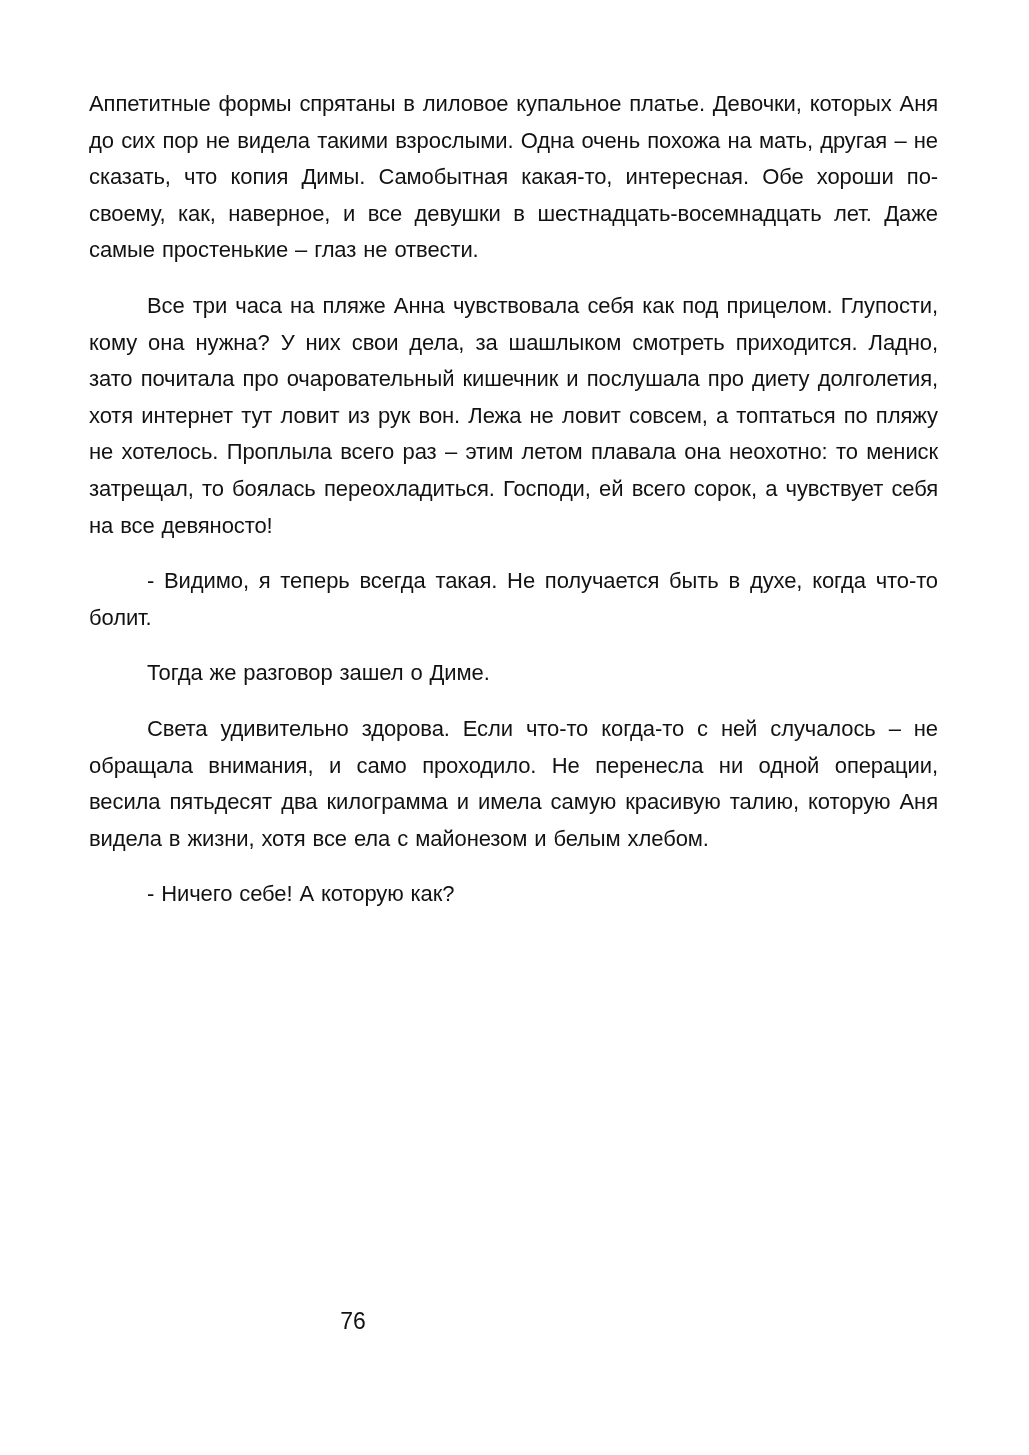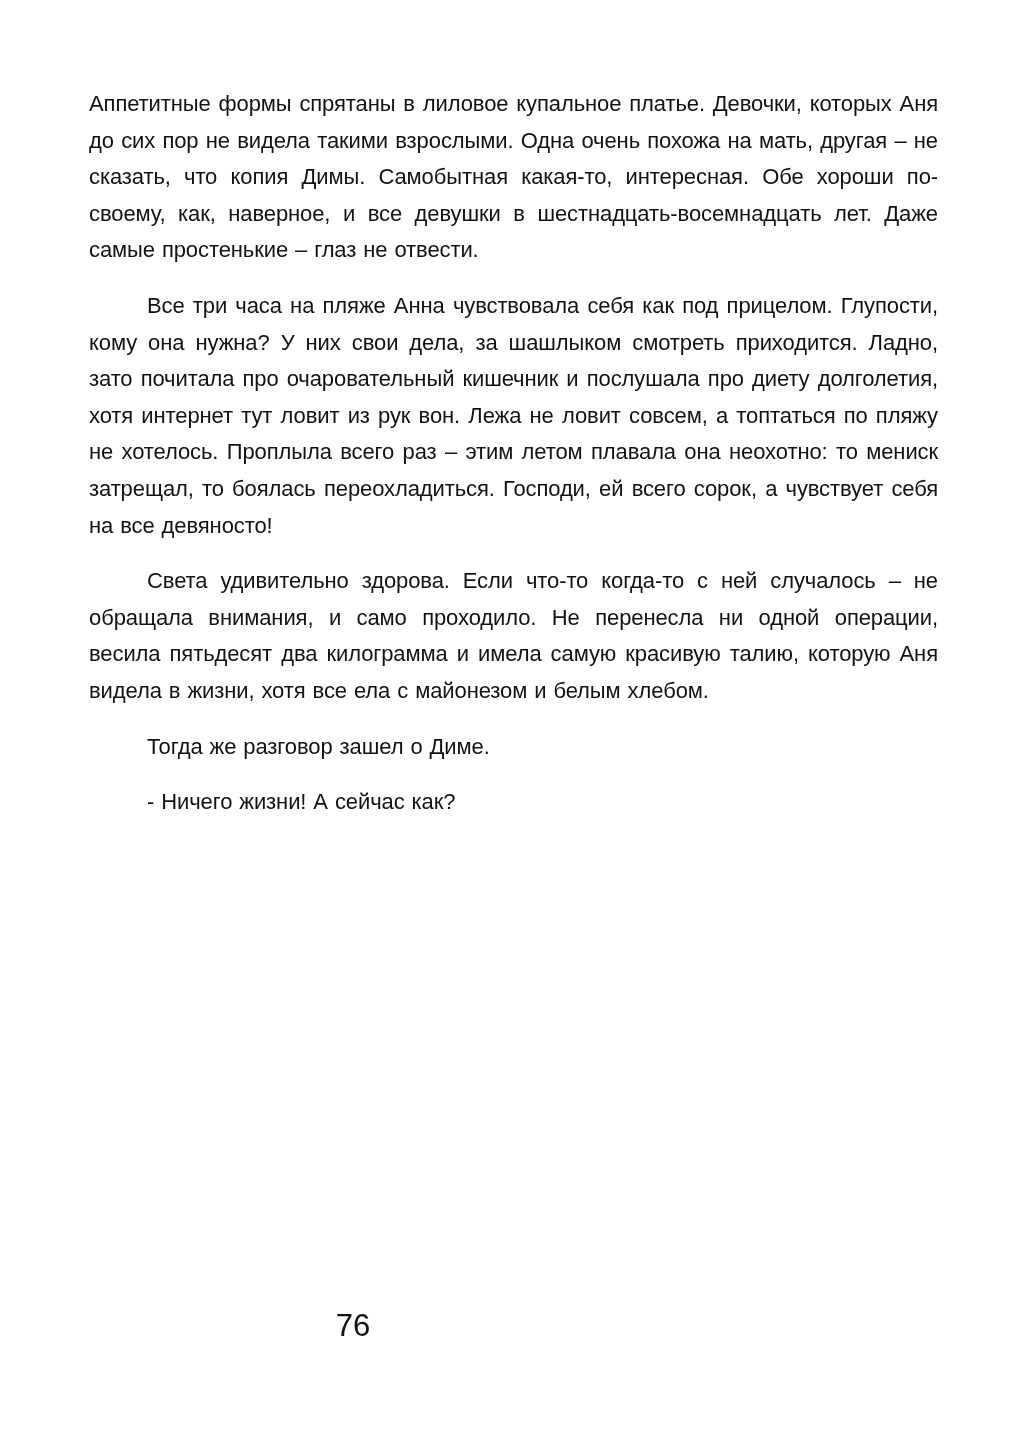--- a/index.html
+++ b/index.html
@@ -33,29 +33,30 @@
   }
   .para.no-indent {
     text-indent: 0;
   }
   .page-number {
     position: absolute;
     left: 323px;
     top: 1308px;
     width: 60px;
     text-align: center;
-    font-size: 31px;
+    font-size: 23px;
     color: #121212;
   }
 </style>
 </head>
 <body>
 
 <div class="page">
   <main class="text-block">
     <p class="para no-indent">Аппетитные формы спрятаны в лиловое купальное платье. Девочки, которых Аня до сих пор не видела такими взрослыми. Одна очень похожа на мать, другая – не сказать, что копия Димы. Самобытная какая-то, интересная. Обе хороши по-своему, как, наверное, и все девушки в шестнадцать-восемнадцать лет. Даже самые простенькие – глаз не отвести.</p>
     <p class="para">Все три часа на пляже Анна чувствовала себя как под прицелом. Глупости, кому она нужна? У них свои дела, за шашлыком смотреть приходится. Ладно, зато почитала про очаровательный кишечник и послушала про диету долголетия, хотя интернет тут ловит из рук вон. Лежа не ловит совсем, а топтаться по пляжу не хотелось. Проплыла всего раз – этим летом плавала она неохотно: то мениск затрещал, то боялась переохладиться. Господи, ей всего сорок, а чувствует себя на все девяносто!</p>
+    <p class="para">- Видимо, я теперь всегда такая. Не получается быть в духе, когда что-то болит.</p>
+    <p class="para">Тогда же разговор зашел о Диме.</p>
     <p class="para">Света удивительно здорова. Если что-то когда-то с ней случалось – не обращала внимания, и само проходило. Не перенесла ни одной операции, весила пятьдесят два килограмма и имела самую красивую талию, которую Аня видела в жизни, хотя все ела с майонезом и белым хлебом.</p>
-    <p class="para">Тогда же разговор зашел о Диме.</p>
-    <p class="para">- Ничего жизни! А сейчас как?</p>
+    <p class="para">- Ничего себе! А которую как?</p>
   </main>
   <div class="page-number">76</div>
 </div>
 
 </body></html>

